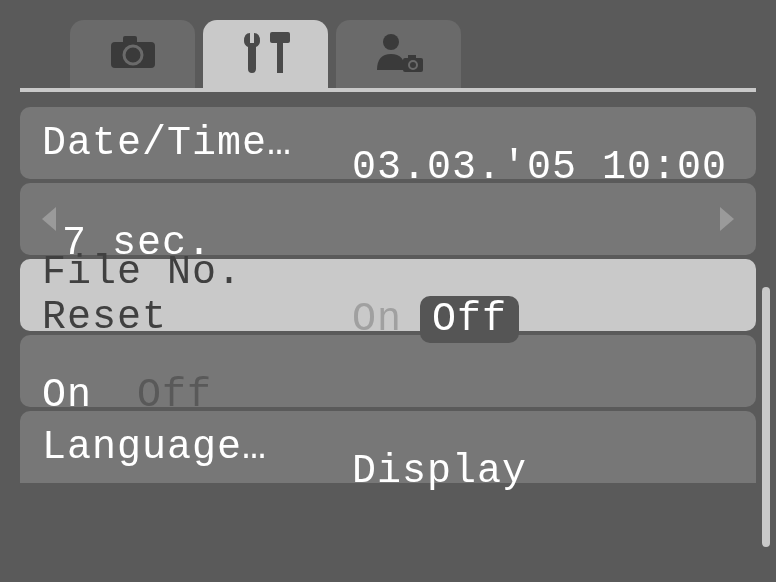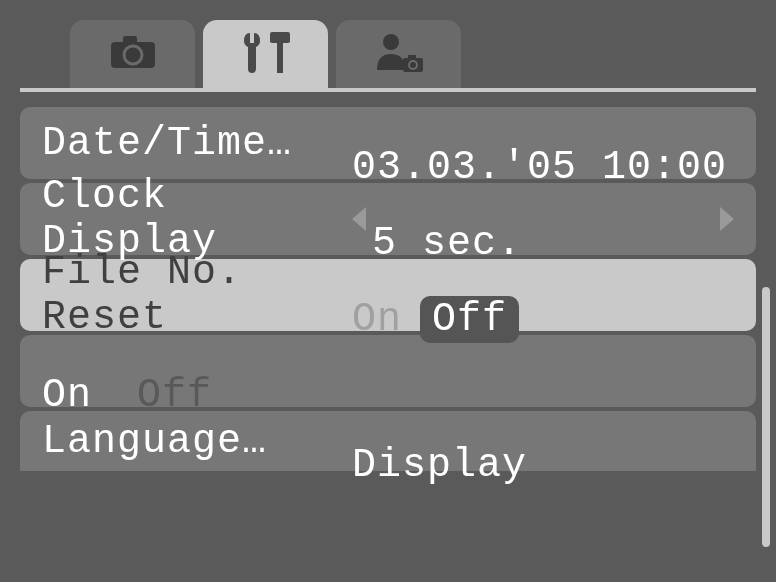--- a/index.html
+++ b/index.html
@@ -47,21 +47,21 @@
       padding: 0 22px;
       font-size: 40px;
       letter-spacing: 1px;
     }
     .menu-row.selected {
       background: #c9c9c9;
       color: #333;
     }
     .menu-row.last {
       border-radius: 10px 10px 0 0;
-      height: 60px;
+      height: 72px;
     }
     .row-label {
       flex: 0 0 310px;
     }
     .menu-row.selected .row-label {
       color: #404040;
     }
     .row-value {
       display: flex;
       align-items: center;
@@ -156,23 +156,22 @@
     </span>
   </div>
 </div>
 
 <div class="menu">
   <div class="menu-row">
     <span class="row-label">Date/Time…</span>
     <span class="row-value">03.03.'05 10:00</span>
   </div>
   <div class="menu-row">
-    <span class="row-label">Clock Display</span>
     <span class="arrow-left"></span>
-    <span class="row-value">5 sec.</span>
+    <span class="row-value">7 sec.</span>
     <span class="arrow-right"></span>
   </div>
   <div class="menu-row selected">
     <span class="row-label">File No. Reset</span>
     <span class="row-value">
       <span class="toggle-on">On</span>
       <span class="toggle-off-active">Off</span>
     </span>
   </div>
   <div class="menu-row">

